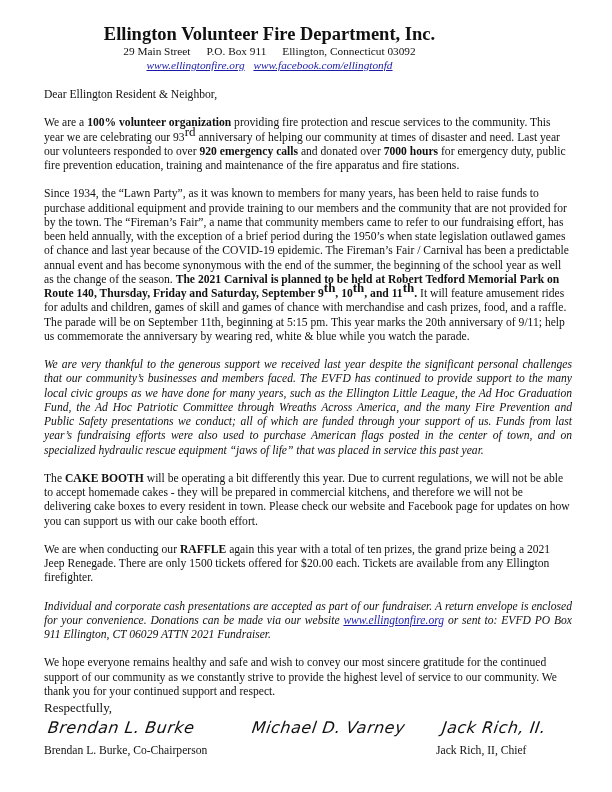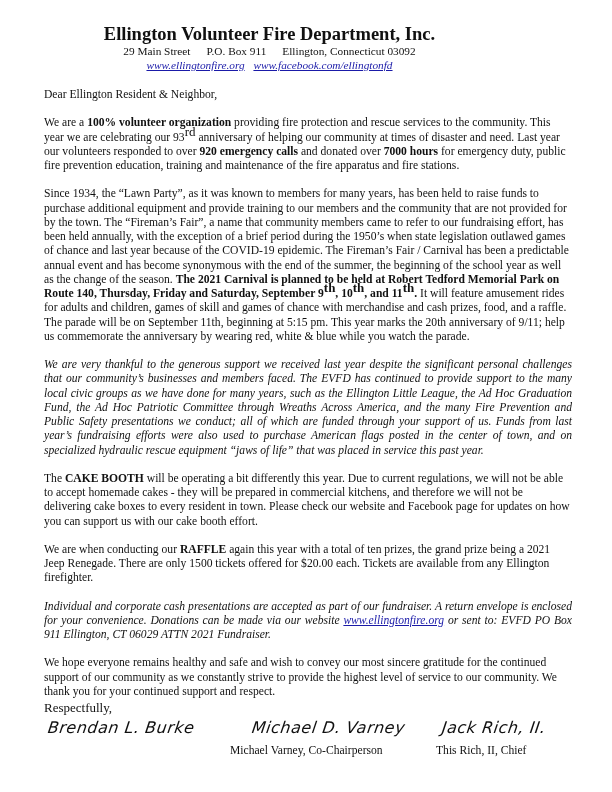--- a/index.html
+++ b/index.html
@@ -58,22 +58,22 @@
   <p class="just"><span>Individual and corporate cash presentations are accepted as part of our fundraiser. A return envelope is enclosed for your convenience. Donations can be made via our website </span><a class="lnk">www.ellingtonfire.org</a><span> or sent to: EVFD PO Box 911 Ellington, CT  06029  ATTN 2021 Fundraiser.</span></p>
 
   <p>We hope everyone remains healthy and safe and wish to convey our most sincere gratitude for the continued support of our community as we constantly strive to provide the highest level of service to our community. We thank you for your continued support and respect.</p>
 </div>
 
 <div class="closing">Respectfully,</div>
 
 <div class="sigs">
   <div class="sig s1">
     <div class="sig-script">Brendan L. Burke</div>
+    <div class="sig-name">Brendan L. Burke, Co-Chairperson</div>
   </div>
   <div class="sig s2">
     <div class="sig-script">Michael D. Varney</div>
-    <div class="sig-name">Michael Varney, Co-Chairperson</div>
   </div>
   <div class="sig s3">
     <div class="sig-script">Jack Rich, II.</div>
-    <div class="sig-name">This Rich, II, Chief</div>
+    <div class="sig-name">Jack Rich, II, Chief</div>
   </div>
 </div>
 
 </body></html>

